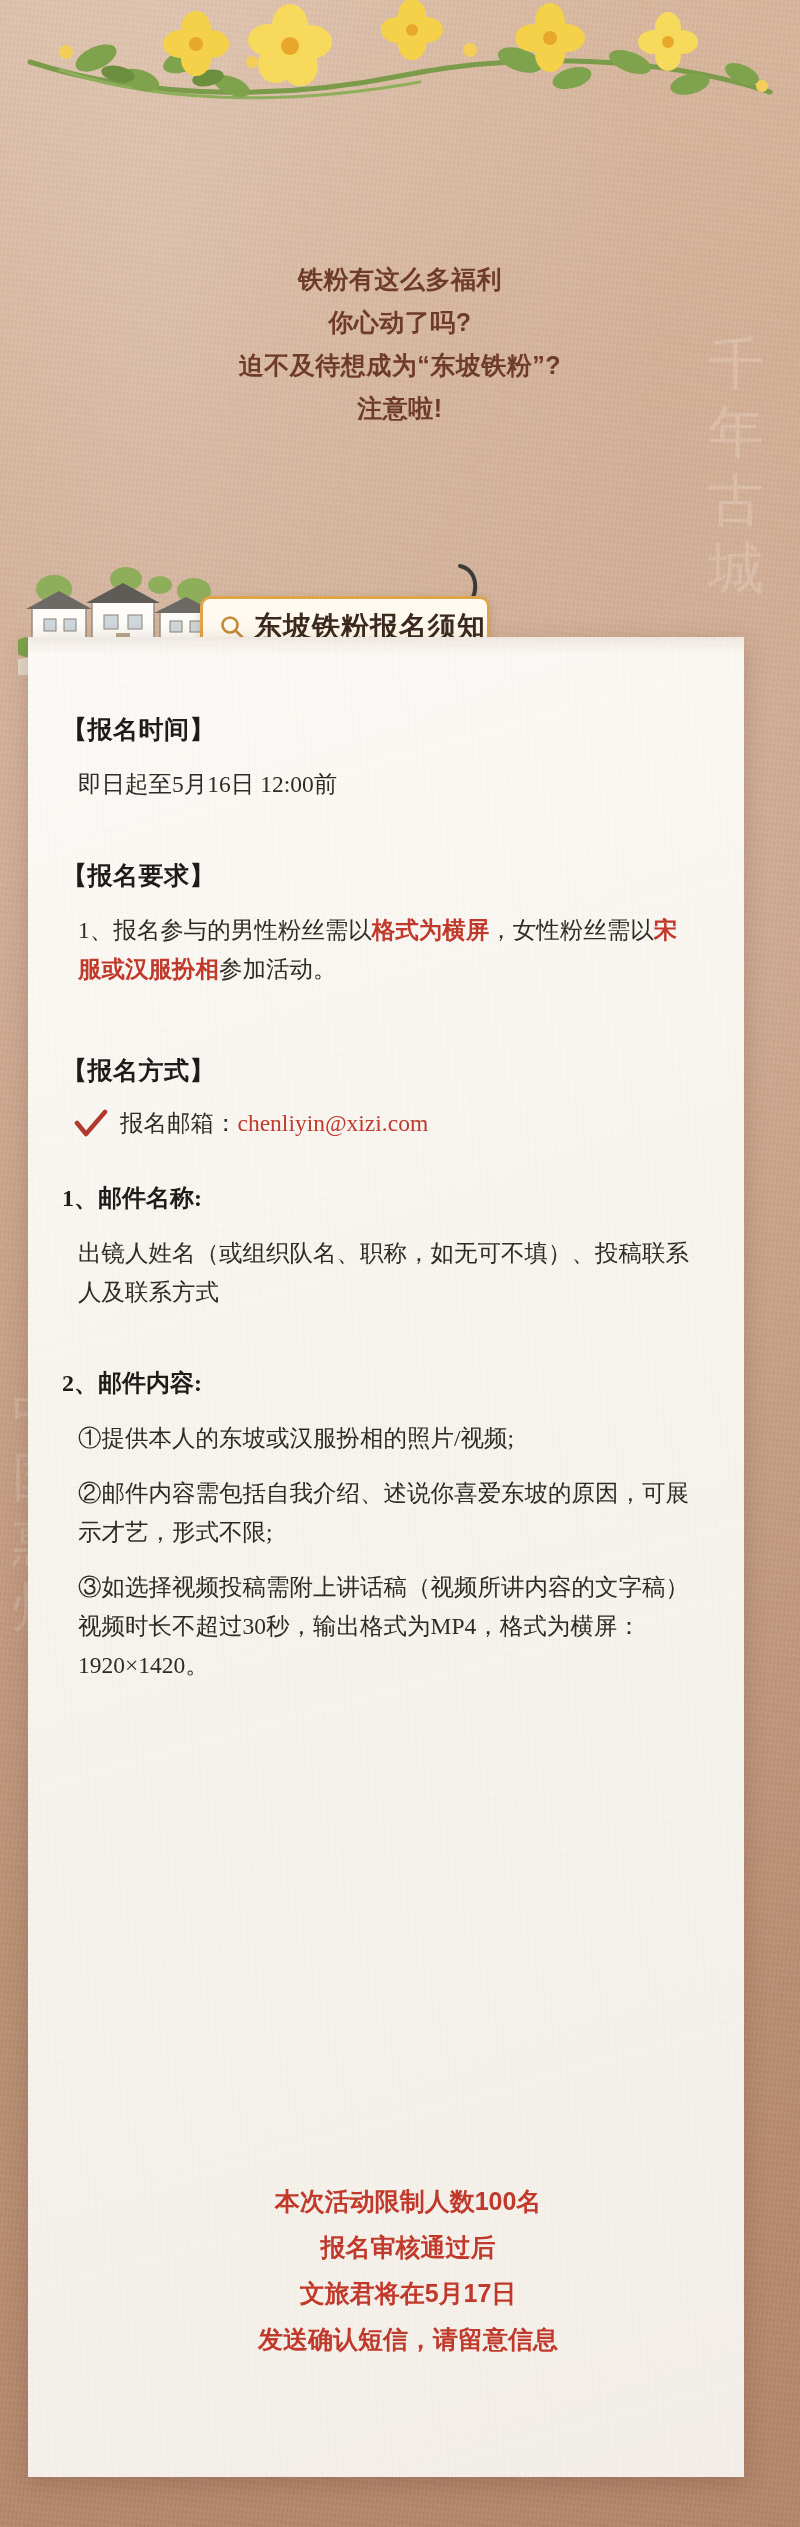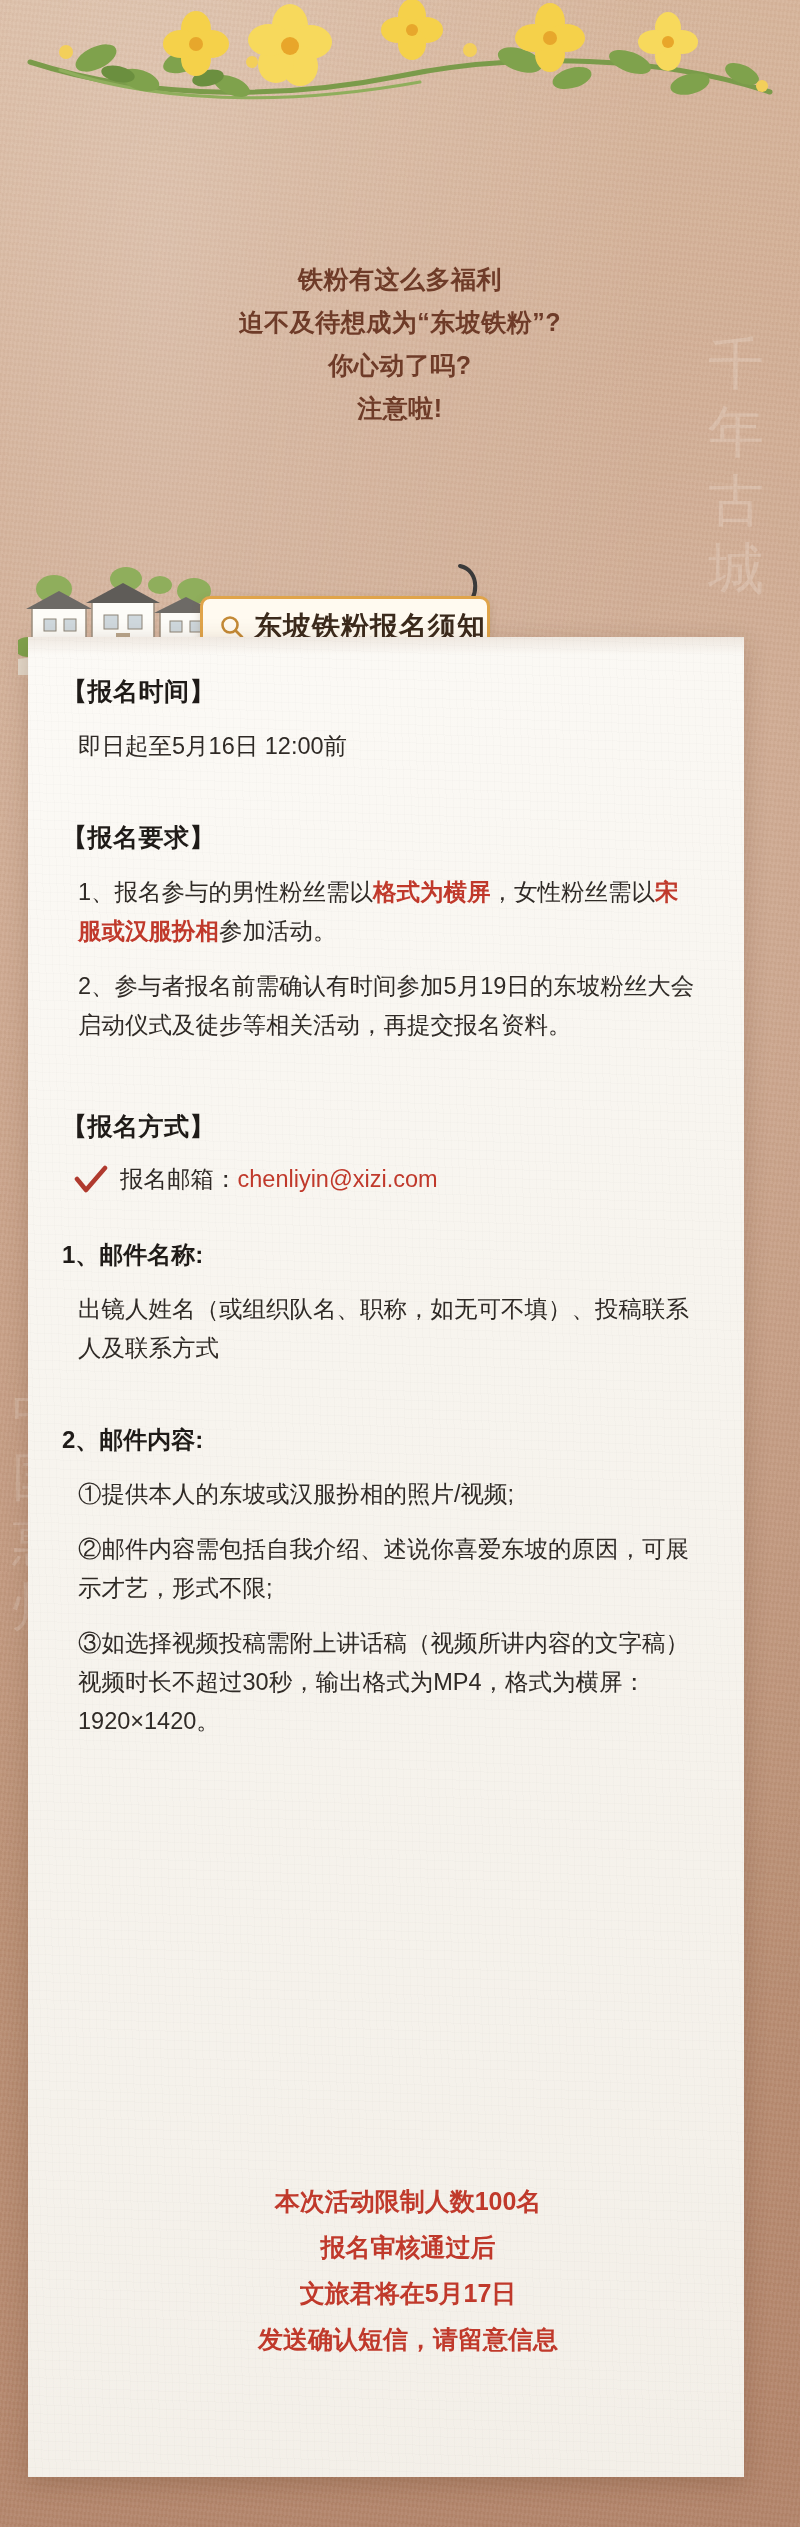--- a/index.html
+++ b/index.html
@@ -151,25 +151,26 @@
     left: 418px;
     top: 560px;
     width: 64px;
     height: 80px;
   }
 
   
   .body {
     position: absolute;
     left: 62px;
-    top: 672px;
+    top: 710px;
     width: 650px;
     color: #2f2a26;
     font-size: 23.5px;
     line-height: 39px;
+    font-family: Liberation Serif, serif;
   }
   .h-block {
     font-size: 25px;
     font-weight: bold;
     color: #1f1b18;
     margin: 0 0 4px 0;
     letter-spacing: .5px;
   }
   .para { margin: 16px; }
   .gap-m { height: 36px; }
@@ -302,22 +303,22 @@
         <ellipse cx="14" cy="0" rx="16" ry="12"></ellipse>
         <ellipse cx="0" cy="14" rx="13" ry="15"></ellipse>
         <ellipse cx="-14" cy="0" rx="16" ry="12"></ellipse>
       </g>
       <circle cx="0" cy="0" r="6" fill="#e8a62a"></circle>
     </g>
   </svg>
 
   <div class="intro">
     <div>铁粉有这么多福利</div>
+    <div>你心动了吗?</div>
     <div>迫不及待想成为“东坡铁粉”?</div>
-    <div>你心动了吗?</div>
     <div>注意啦!</div>
   </div>
 
   <svg class="houses" viewBox="0 0 215 120">
 
     <path d="M0 104 C 50 96, 150 114, 215 100 L215 120 L0 120 Z" fill="#e6dfd2" opacity=".85"></path>
 
     <g fill="#8fae5c">
       <ellipse cx="36" cy="34" rx="18" ry="14"></ellipse>
       <ellipse cx="108" cy="24" rx="16" ry="12"></ellipse>
@@ -380,21 +381,20 @@
 
   <div class="body">
 
     <div class="h-block">【报名时间】</div>
     <p class="para">即日起至5月16日 12:00前</p>
 
     <div class="gap-m"></div>
 
     <div class="h-block">【报名要求】</div>
     <p class="para"><span>1、报名参与的男性粉丝需以</span><span class="em">格式为横屏</span><span>，女性粉丝需以</span><span class="em">宋服或汉服扮相</span><span>参加活动。</span></p>
-    <p class="para">2、参与者报名前需确认有时间参加5月19日的东坡粉丝大会启动仪式及徒步等相关活动，再提交报名资料。</p>
 
     <div class="gap-l"></div>
 
     <div class="h-block">【报名方式】</div>
 
     <div class="mail-row">
       <svg class="check" viewBox="0 0 34 30">
         <path d="M3 14 L12 25 L31 3" stroke="#b03a2e" stroke-width="4.5" fill="none" stroke-linecap="round" stroke-linejoin="round"></path>
       </svg>
       <span class="mail-label">报名邮箱：</span>

